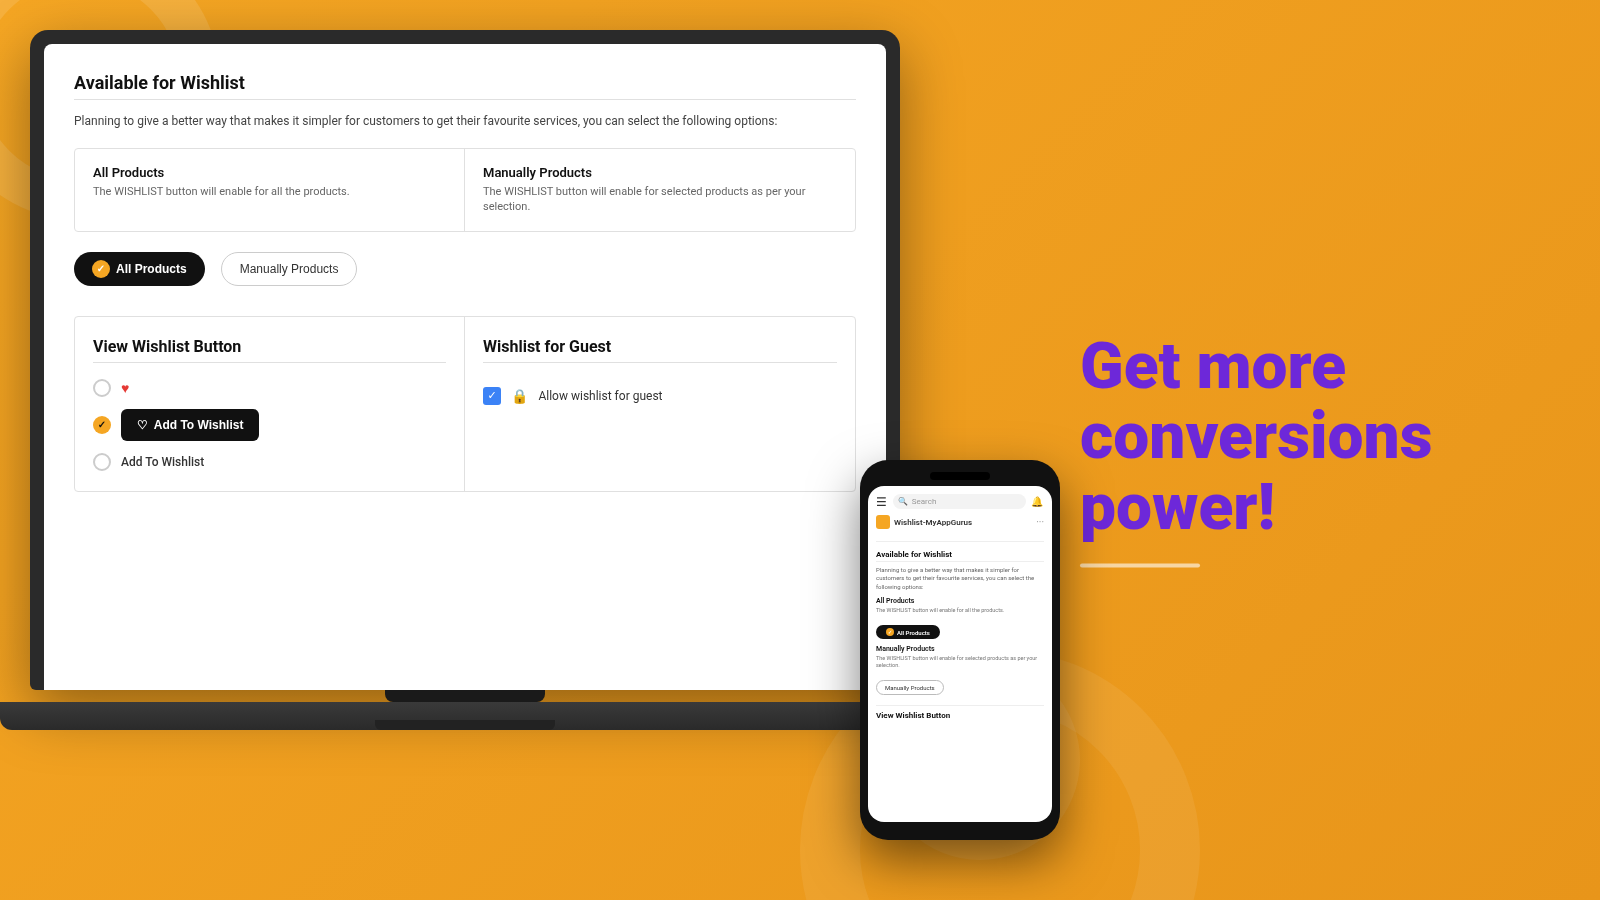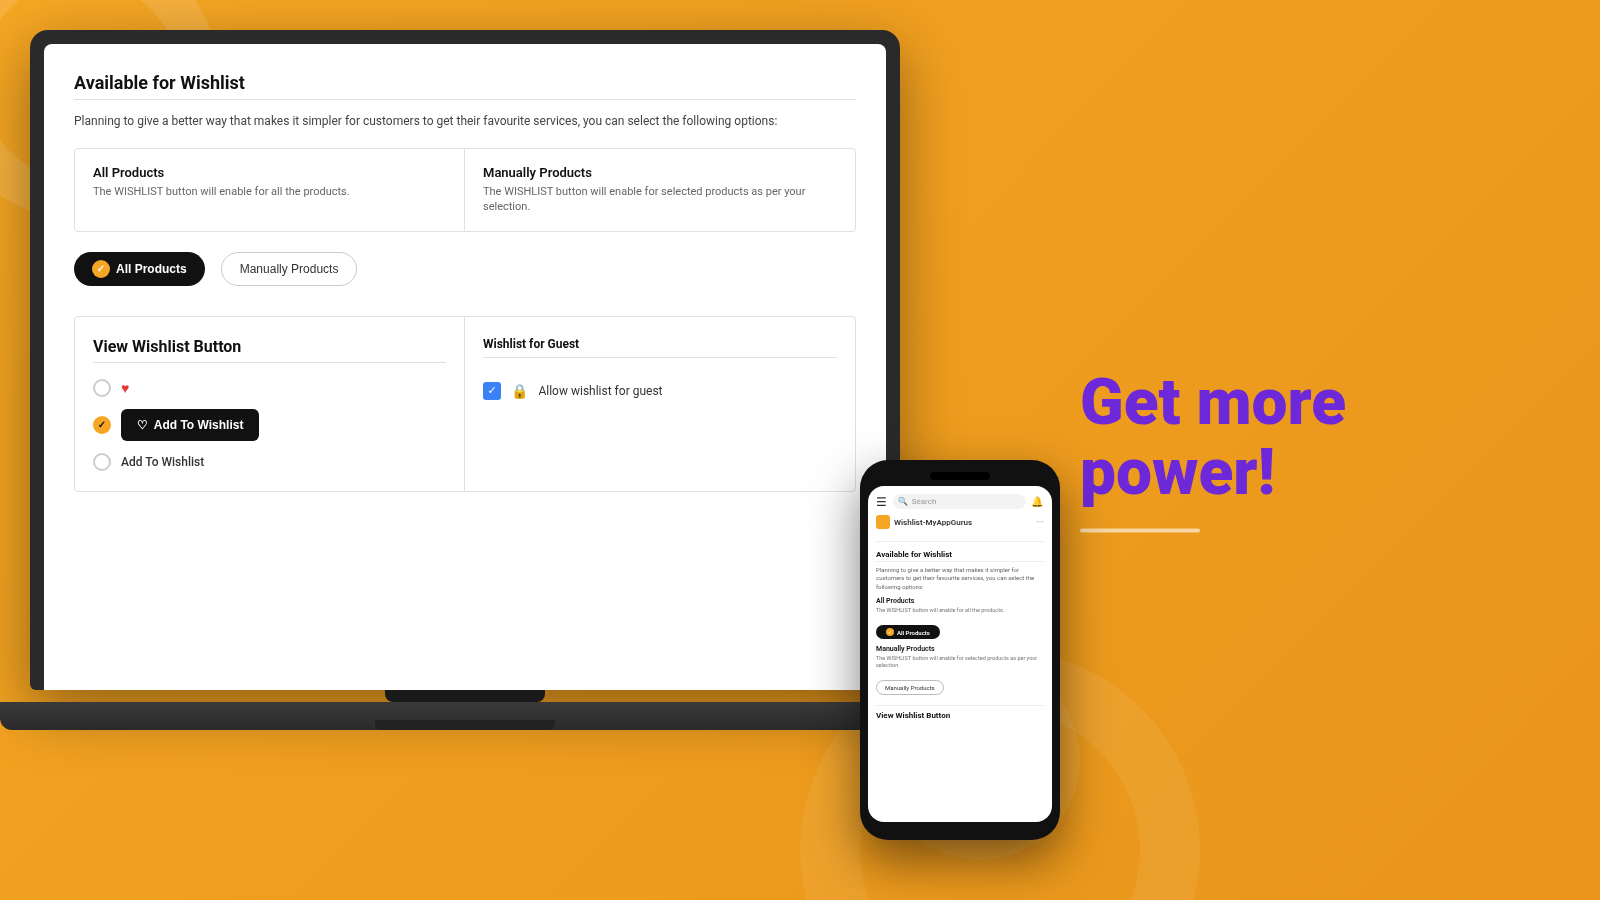--- a/index.html
+++ b/index.html
@@ -511,21 +511,21 @@
                 </div>
 
                 <div class="radio-item">
                   <div class="radio-circle"></div>
                   <span class="text-wishlist">Add To Wishlist</span>
                 </div>
               </div>
             </div>
 
             <div class="second-cell">
-              <h3 class="section-title" style="font-size:12px;">Wishlist for Guest</h3>
+              <h3 class="section-title" style="font-size:16px;">Wishlist for Guest</h3>
               <hr class="section-divider">
               <div class="checkbox-row">
                 <div class="checkbox-square">✓</div>
                 <span class="lock-icon-wrap">🔒</span>
                 <span class="checkbox-label">Allow wishlist for guest</span>
               </div>
             </div>
           </div>
 
         </div>
@@ -582,16 +582,17 @@
       
       <div class="phone-section-bottom">View Wishlist Button</div>
 
     </div>
   </div>
 </div>
 
 <div class="right-panel">
   <div class="main-headline">
     <div>Get more</div>
+    <div>conversions</div>
     <div>power!</div>
   </div>
   <div class="headline-divider"></div>
 </div>
 
 </body></html>

